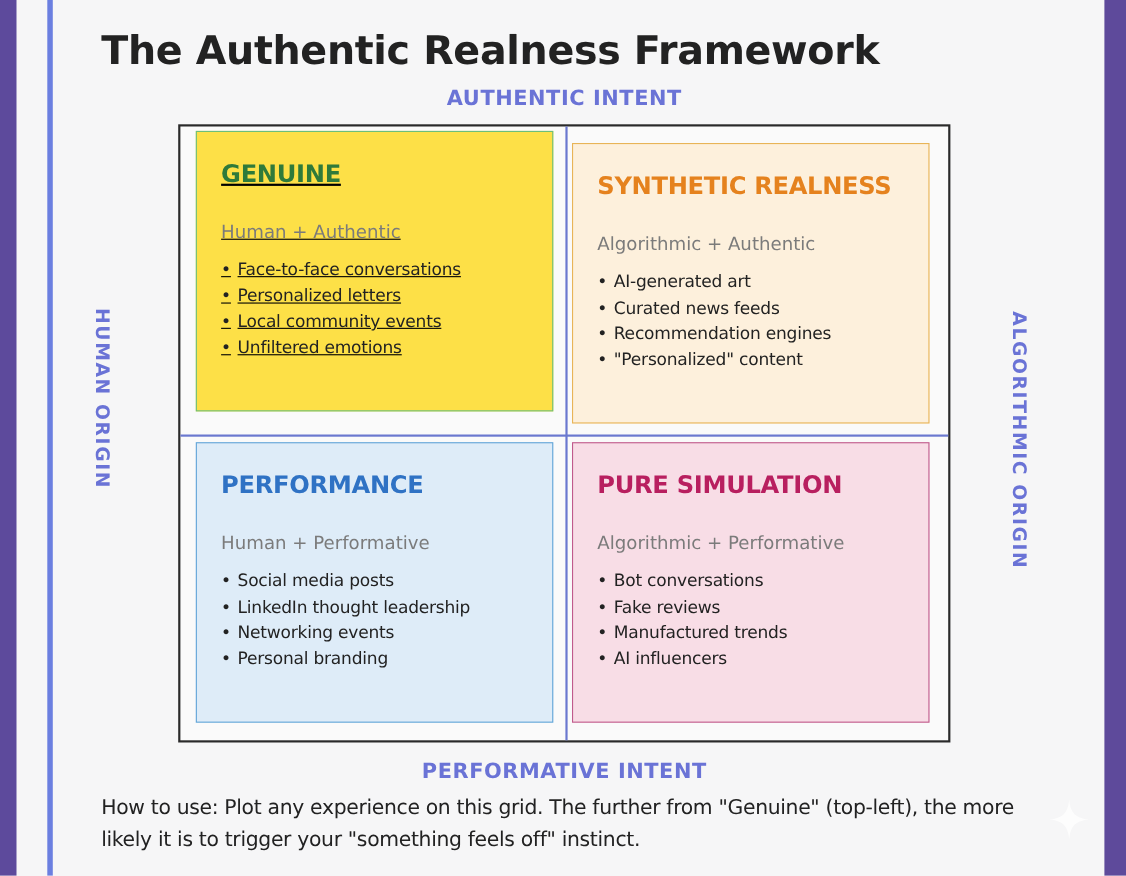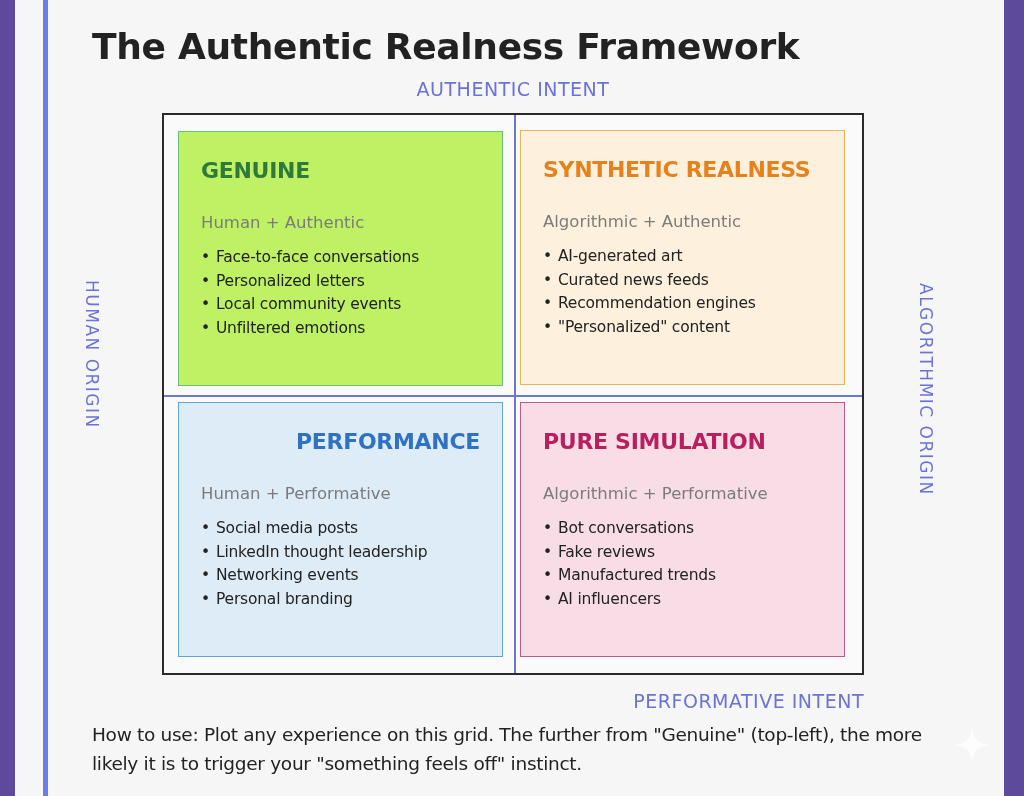--- a/index.html
+++ b/index.html
@@ -10,54 +10,54 @@
   }
   .band-left { position:absolute; left:0; top:0; width:15px; height:796px; background:#5d4a9c; }
   .band-right { position:absolute; left:1004px; top:0; width:20px; height:796px; background:#5e4a9b; }
   .accent-line { position:absolute; left:43px; top:0; width:5px; height:796px; background:#6b7fe0; }
   .title {
     position:absolute; left:92px; top:26px; margin:0;
     font-size:36px; font-weight:bold; color:#222; letter-spacing:-0.3px;
     font-family:"DejaVu Sans", sans-serif;
   }
   .axis-label {
-    position:absolute; color:#6a73d6; font-weight:normal; font-size:19px;
+    position:absolute; color:#6a73d6; font-weight:bold; font-size:19px;
     letter-spacing:0.5px; font-family:"DejaVu Sans", sans-serif;
   }
   .axis-top { left:162px; width:702px; top:78px; text-align:center; }
-  .axis-bottom { left:162px; width:702px; top:690px; text-align:right; }
+  .axis-bottom { left:162px; width:702px; top:690px; text-align:center; }
   .axis-left {
     left:82px; top:280px; writing-mode:vertical-rl; transform:none;
     font-size:17px; letter-spacing:1.5px;
   }
   .axis-right {
     left:916px; top:283px; writing-mode:vertical-rl;
     font-size:17px; letter-spacing:1.5px;
   }
   .grid {
     position:absolute; left:162px; top:113px; width:698px; height:558px;
     border:2px solid #2a2a2a; background:#fafafa;
   }
   .divider-v { position:absolute; left:350px; top:0; width:2px; height:558px; background:#6a78cf; }
   .divider-h { position:absolute; left:0; top:280px; width:698px; height:2px; background:#6a78cf; }
   .quad {
     position:absolute; width:325px; height:255px; box-sizing:border-box;
     padding:26px 22px 0 22px;
   }
-  .q-tl { left:14px; top:16px; background:#bef264; border:1.5px solid #6cbf7a; }
+  .q-tl { left:14px; top:4px; background:#fde047; border:1.5px solid #6cbf7a;text-decoration:underline; }
   .q-tr { left:356px; top:15px; background:#fdf0dc; border:1.5px solid #e8b457; }
   .q-bl { left:14px; top:287px; background:#deecf8; border:1.5px solid #61a5d7; }
   .q-br { left:356px; top:287px; background:#f8dde6; border:1.5px solid #c05a8c; }
   .quad h2 {
     margin:0; font-size:22px; font-weight:bold; font-family:"DejaVu Sans", sans-serif;
     letter-spacing:-0.3px;
   }
   .q-tl h2 { color:#2f7a3a; }
   .q-tr h2 { color:#e5821e; }
-  .q-bl h2 { color:#2f72c4;text-align:right; }
+  .q-bl h2 { color:#2f72c4; }
   .q-br h2 { color:#b81f5f; }
   .quad .sub {
     margin-top:30px; font-size:16.5px; color:#7b7b7b;
     font-family:"DejaVu Sans", sans-serif;
   }
   .quad ul { list-style:none; margin:14px 0 0 0; padding:0; }
   .quad li {
     font-size:15.5px; color:#222; line-height:23.5px;
     font-family:"DejaVu Sans", sans-serif; letter-spacing:-0.2px;
   }

